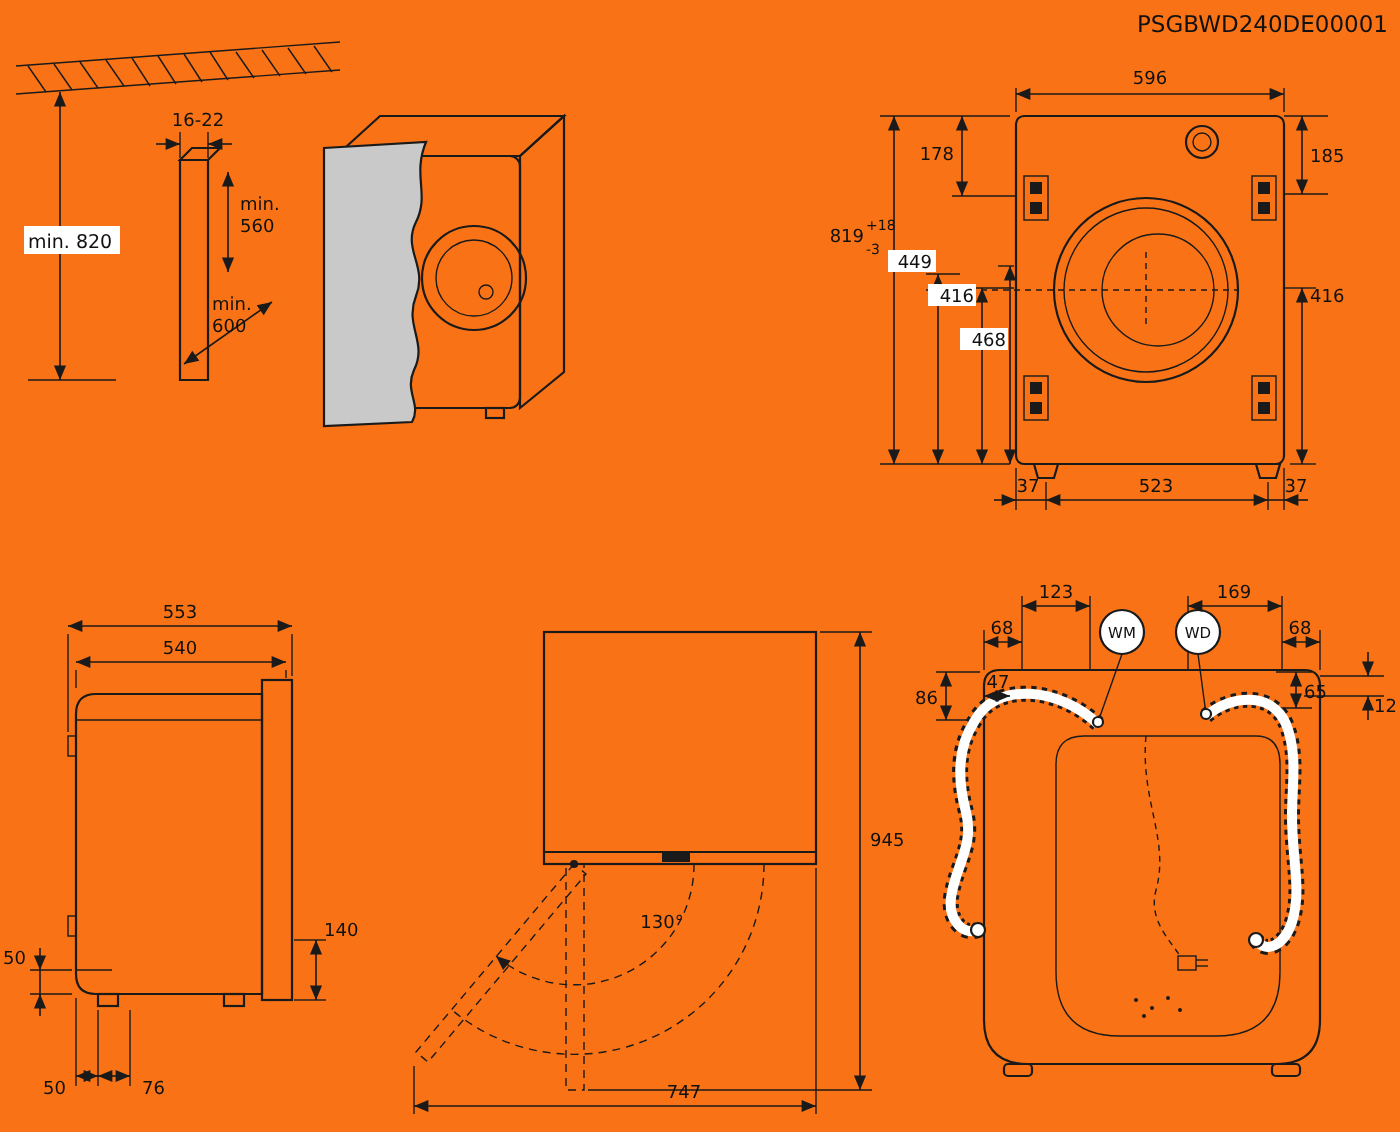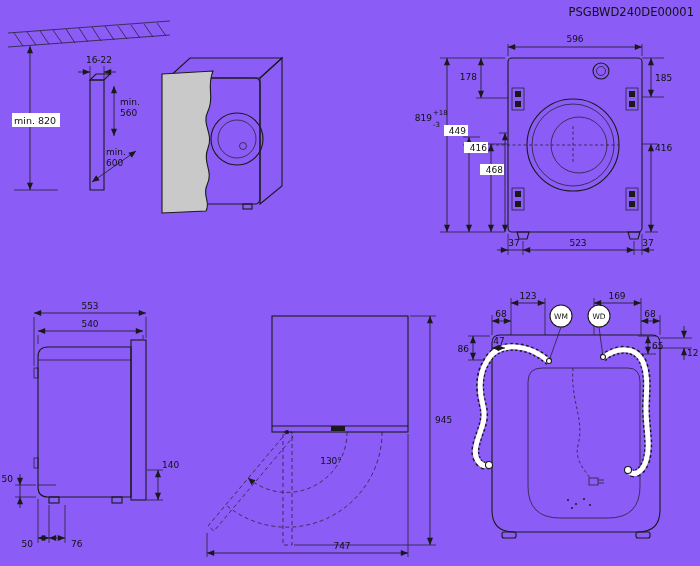--- a/index.html
+++ b/index.html
@@ -1,16 +1,16 @@
 <!DOCTYPE html>
 <html><head>
 <meta charset="utf-8">
 <style>
   html,body{margin:0;padding:0;background:#fff}
-  .wrap{width:700px;height:566px;background:#8b5cf6;position:relative;font-family:"DejaVu Sans",sans-serif;overflow:hidden}
+  .wrap{width:700px;height:566px;background:#f97316;position:relative;font-family:"DejaVu Sans",sans-serif;overflow:hidden}
   svg{display:block}
   svg text{fill:#111;font-size:9.5px;font-family:"DejaVu Sans",sans-serif}
   .ln{fill:none;stroke:#1a1a1a;stroke-width:1.1}
   .tn{fill:none;stroke:#1a1a1a;stroke-width:0.7}
   .dim{fill:none;stroke:#1a1a1a;stroke-width:0.8}
   .dash{stroke-dasharray:4 3}
   .dash2{stroke-dasharray:3 2.5}
   .sm{font-size:7px}
   .md{font-size:9px}
   .badge{font-size:7.5px}

